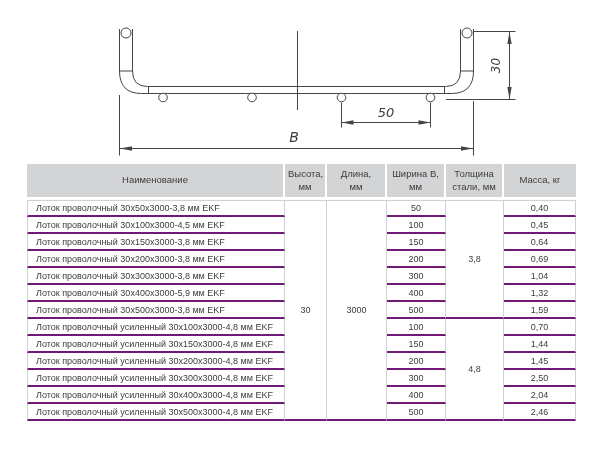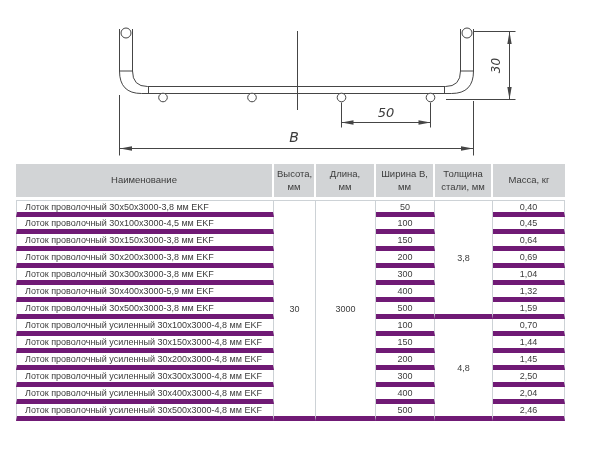--- a/index.html
+++ b/index.html
@@ -15,33 +15,33 @@
     fill:#3c3c3c; stroke:none;
     font-family:"DejaVu Sans", sans-serif; font-style:italic;
     text-anchor:middle;
   }
   .dim-b  { font-size:14px; }
   .dim-50 { font-size:13px; }
   .dim-30 { font-size:12px; }
 
   table.spec {
     border-collapse:separate; border-spacing:0; table-layout:fixed;
-    width:549px; margin-left:16px; color:#3c3c3c;
+    width:549px; margin-left:27px; color:#3c3c3c;
   }
   table.spec th {
     background:#d2d4d6; font-size:9.5px; font-weight:normal; line-height:1.3;
     text-align:center; vertical-align:middle; height:36px; padding:2px 3px;
     white-space:pre-line; box-sizing:border-box;
     border-right:2px solid #ffffff; border-bottom:3px solid #ffffff;
   }
   table.spec th:last-child { border-right:0; }
   table.spec td {
     font-size:9px; height:17px; box-sizing:border-box; padding:0 2px;
     text-align:center; vertical-align:middle;
-    border-right:1px solid #cdd2d6; border-bottom:5px solid #701a75;
+    border-right:1px solid #cdd2d6; border-bottom:2px solid #701a75;
     background:#ffffff;
   }
   table.spec td.name {
     text-align:left; padding-left:8px; border-left:1px solid #cdd2d6;
     white-space:nowrap; overflow:hidden;
   }
   table.spec tbody tr:first-child td { border-top:1px solid #cdd2d6; }
 </style>
 </head>
 <body>

